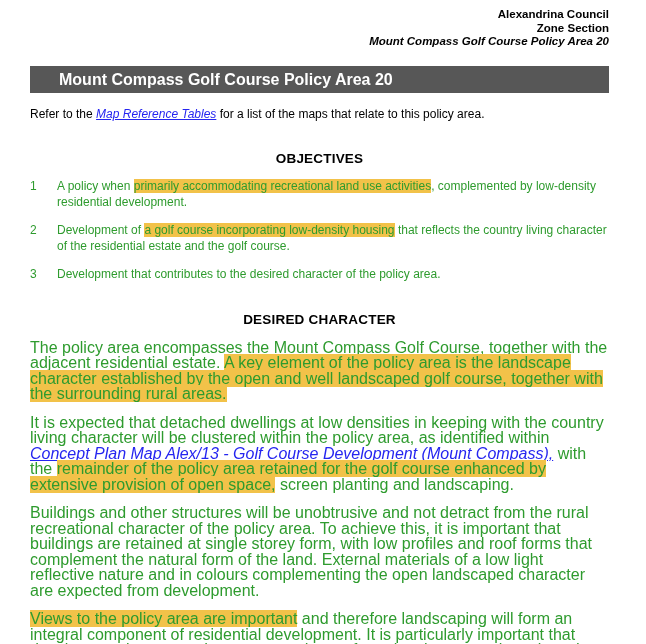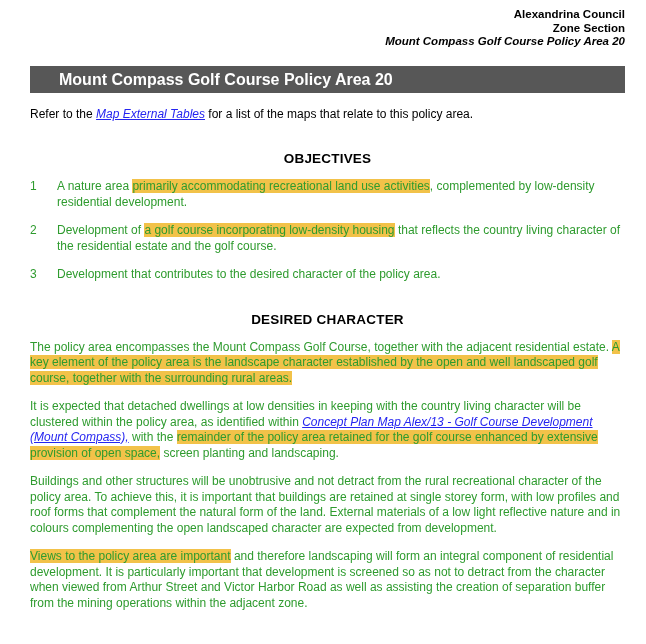--- a/index.html
+++ b/index.html
@@ -1,20 +1,20 @@
 <!DOCTYPE html>
 <html style="--green: #2E9B2E; --highlight: #F2C249; --link: #2525F0; --bar: #575757;"><head>
 <meta charset="utf-8">
 <style>
   html, body { margin: 0; padding: 0; background: #ffffff; }
   body { width: 646px; height: 644px; overflow: hidden; }
   .page {
     box-sizing: border-box;
     width: 646px; height: 644px;
-    padding: 8px 21px 0 30px;
+    padding: 8px 37px 0 30px;
     font-family: "Liberation Sans", sans-serif;
     background: #ffffff;
   }
   .doc-header {
     text-align: right;
     font-weight: bold;
     font-size: 11.5px;
     line-height: 13.5px;
     color: #000000;
   }
@@ -48,21 +48,21 @@
     display: flex;
     margin-top: 13px;
     font-size: 12px;
     line-height: 15.5px;
     color: var(--green, #2E9B2E);
   }
   .obj-num { width: 27px; flex-shrink: 0; }
   .obj-text { flex: 1; }
   .para {
     margin: 13px 0 0 0;
-    font-size: 12px;
+    font-size: 16px;
     line-height: 15.5px;
     color: var(--green, #2E9B2E);
   }
   .run-plain { color: var(--green, #2E9B2E); }
   .run-black { color: #000000; }
   .run-highlight { color: var(--green, #2E9B2E); background-color: var(--highlight, #F2C249); }
   .run-link {
     color: var(--link, #2525F0);
     font-style: italic;
     text-decoration: underline;
@@ -77,27 +77,27 @@
   <header class="doc-header">
     <div>Alexandrina Council</div>
     <div>Zone Section</div>
     <div class="italic">Mount Compass Golf Course Policy Area 20</div>
   </header>
 
   <div class="title-bar">
     <span>Mount Compass Golf Course Policy Area 20</span>
   </div>
 
-  <p class="intro"><span class="run-black">Refer to the </span><a class="run-link" href="#">Map External Tables</a><span class="run-black"> for a list of the maps that relate to this policy area.</span></p>
+  <p class="intro"><span class="run-black">Refer to the </span><a class="run-link" href="#">Map Reference Tables</a><span class="run-black"> for a list of the maps that relate to this policy area.</span></p>
 
   <h2 class="section-heading">OBJECTIVES</h2>
 
   <div class="obj-item">
     <span class="obj-num">1</span>
-    <span class="obj-text"><span class="run-plain">A nature area </span><span class="run-highlight">primarily accommodating recreational land use activities</span><span class="run-plain">, complemented by low-density residential development.</span></span>
+    <span class="obj-text"><span class="run-plain">A policy when </span><span class="run-highlight">primarily accommodating recreational land use activities</span><span class="run-plain">, complemented by low-density residential development.</span></span>
   </div>
   <div class="obj-item">
     <span class="obj-num">2</span>
     <span class="obj-text"><span class="run-plain">Development of </span><span class="run-highlight">a golf course incorporating low-density housing</span><span class="run-plain"> that reflects the country living character of the residential estate and the golf course.</span></span>
   </div>
   <div class="obj-item">
     <span class="obj-num">3</span>
     <span class="obj-text"><span class="run-plain">Development that contributes to the desired character of the policy area.</span></span>
   </div>
 

